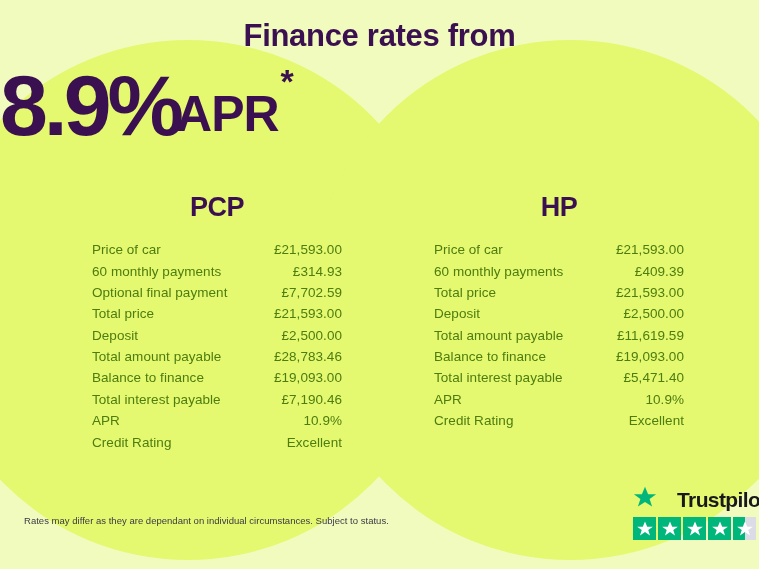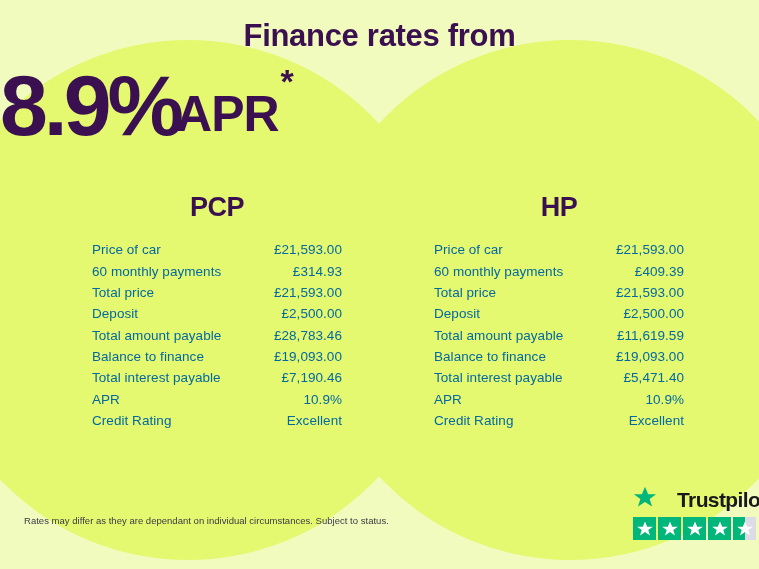--- a/index.html
+++ b/index.html
@@ -112,21 +112,21 @@
 
   .rows {
     display: flex;
     flex-direction: column;
   }
   .row {
     display: flex;
     justify-content: space-between;
     align-items: flex-end;
     font-size: 13.5px;
-    color: #0369a1;
+    color: #4d7c0f;
     padding: 3.2px 0;
     letter-spacing: 0.05px;
   }
   .row .label { text-align: left; white-space: nowrap; }
   .row .value { text-align: right; white-space: nowrap; }
   .row.bold .label,
   .row.bold .value { font-weight: 400; }
 
   
   .disclaimer {
@@ -206,20 +206,24 @@
     <div class="col col-pcp">
       <div class="col-title">PCP</div>
       <div class="rows">
           <div class="row">
             <span class="label">Price of car</span>
             <span class="value">£21,593.00</span>
           </div>
           <div class="row bold">
             <span class="label">60 monthly payments</span>
             <span class="value">£314.93</span>
+          </div>
+          <div class="row">
+            <span class="label">Optional final payment</span>
+            <span class="value">£7,702.59</span>
           </div>
           <div class="row">
             <span class="label">Total price</span>
             <span class="value">£21,593.00</span>
           </div>
           <div class="row">
             <span class="label">Deposit</span>
             <span class="value">£2,500.00</span>
           </div>
           <div class="row">

